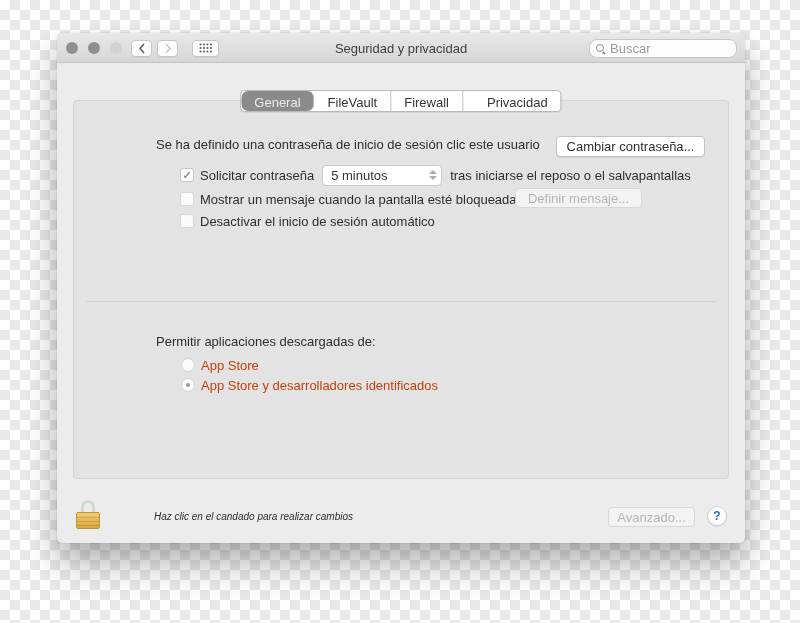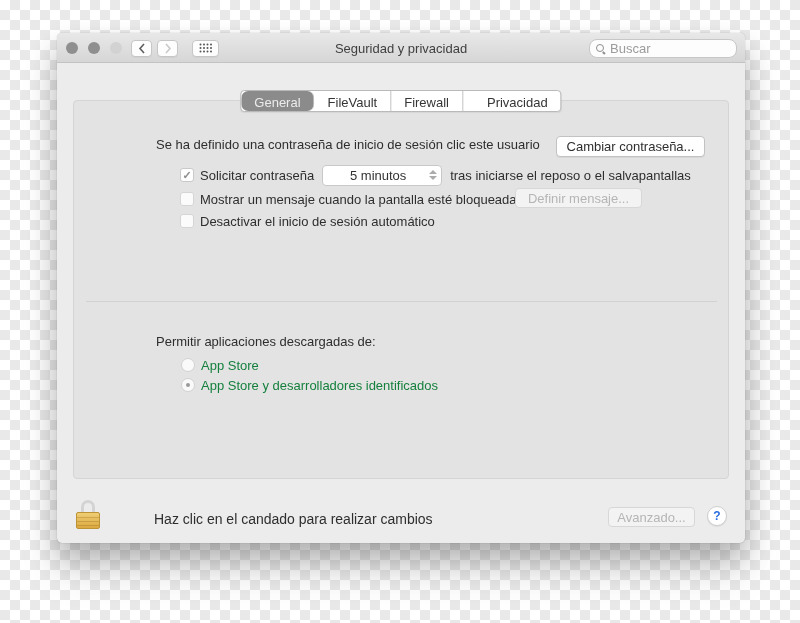--- a/index.html
+++ b/index.html
@@ -66,21 +66,21 @@
     display:flex; align-items:center; border-right:1px solid #c3c3c3;
   }
   .tab:last-child { border-right:none;padding-left:24px; }
   .tab.selected { background:#8b8b8b; color:#ececec;border-radius:7px; }
   
   .panel {
     position:absolute; left:16px; top:67px; width:656px; height:379px;
     background:#e3e3e3; border:1px solid #d5d5d5; border-radius:4px;
   }
   .p-text { font-size:13px; color:#2e2e2e; white-space:nowrap; }
-  .p-text.dim { color:#15803d; }
+  .p-text.dim { color:#c2410c; }
   .row { position:absolute; display:flex; align-items:center; }
   .password-row { left:82px; top:36px; }
   .push-btn {
     height:21px; background:#fefefe; border:1px solid #c2c2c2; border-radius:4px;
     font-size:13px; color:#2e2e2e; display:flex; align-items:center; justify-content:center;
     padding:0 4px; box-shadow:0 1px 0 rgba(0,0,0,.05); white-space:nowrap;
   }
   .push-btn.disabled { color:#b5b5b5; background:#f3f3f3; border-color:#d7d7d7; box-shadow:none; }
   .change-btn { position:absolute; left:482px; top:35px; width:149px; }
   .define-btn { position:absolute; left:441px; top:87px; width:127px; height:20px; }
@@ -92,21 +92,21 @@
   }
   .checkbox.unchecked { border-color:#d5d5d5; background:#fbfbfb; color:transparent; }
   .cb-row1 { left:106px; top:63px; height:22px; }
   .cb-row2 { left:106px; top:87px; height:22px; }
   .cb-row3 { left:106px; top:109px; height:22px; }
   .dropdown {
     width:120px; height:21px; margin:0 8px; background:#fff;
     border:1px solid #c8c8c8; border-radius:4px;
     display:flex; align-items:center; position:relative;
   }
-  .dd-value { font-size:13px; color:#333; padding-left:8px; flex:1;text-align:center; }
+  .dd-value { font-size:13px; color:#333; padding-left:8px; flex:1; }
   .dd-stepper { width:16px; height:100%; display:flex; flex-direction:column;
     align-items:center; justify-content:center; gap:2px; }
   .arr-up { width:0; height:0; border-left:4px solid transparent; border-right:4px solid transparent;
     border-bottom:4px solid #ababab; }
   .arr-dn { width:0; height:0; border-left:4px solid transparent; border-right:4px solid transparent;
     border-top:4px solid #ababab; }
   .separator { position:absolute; left:12px; top:200px; width:631px; height:1px; background:#d2d2d2; }
   .allow-label { position:absolute; left:82px; top:233px; }
   .radio {
     width:14px; height:14px; border:1px solid #d2d2d2; border-radius:50%;
@@ -119,21 +119,21 @@
   
   .lock { position:absolute; left:19px; top:467px; width:24px; height:30px; }
   .lock-shackle { position:absolute; left:5px; top:0; width:14px; height:12px;
     border:3px solid #d4d4d4; border-bottom:none; border-radius:8px 8px 0 0;
     background:transparent; }
   .lock-body { position:absolute; left:0; top:12px; width:24px; height:17px;
     border:1px solid #bd9336; border-radius:2px;
     background:repeating-linear-gradient(#ecc express066 0, #ecc066 0);
     background:linear-gradient(#f0cd74, #dca93f); }
   .lock-body::after { content:""; position:absolute; left:0; right:0; top:4px; height:1px; background:rgba(120,85,10,.25); box-shadow:0 4px 0 rgba(120,85,10,.25), 0 8px 0 rgba(120,85,10,.25); }
-  .lock-text { position:absolute; left:97px; top:478px; font-size:14px; color:#2e2e2e; }
+  .lock-text { position:absolute; left:97px; top:478px; font-size:10px; color:#2e2e2e;font-style:italic; }
   .advanced-btn { position:absolute; left:551px; top:474px; width:87px; height:20px; }
   .help-btn {
     position:absolute; left:650px; top:473px; width:20px; height:20px; border-radius:50%;
     background:#fff; border:1px solid #cfcfcf; box-shadow:0 1px 1px rgba(0,0,0,.08);
     display:flex; align-items:center; justify-content:center;
     font-size:12px; font-weight:bold; color:#2a6dde;
   }
 </style>
 </head>
 <body>

